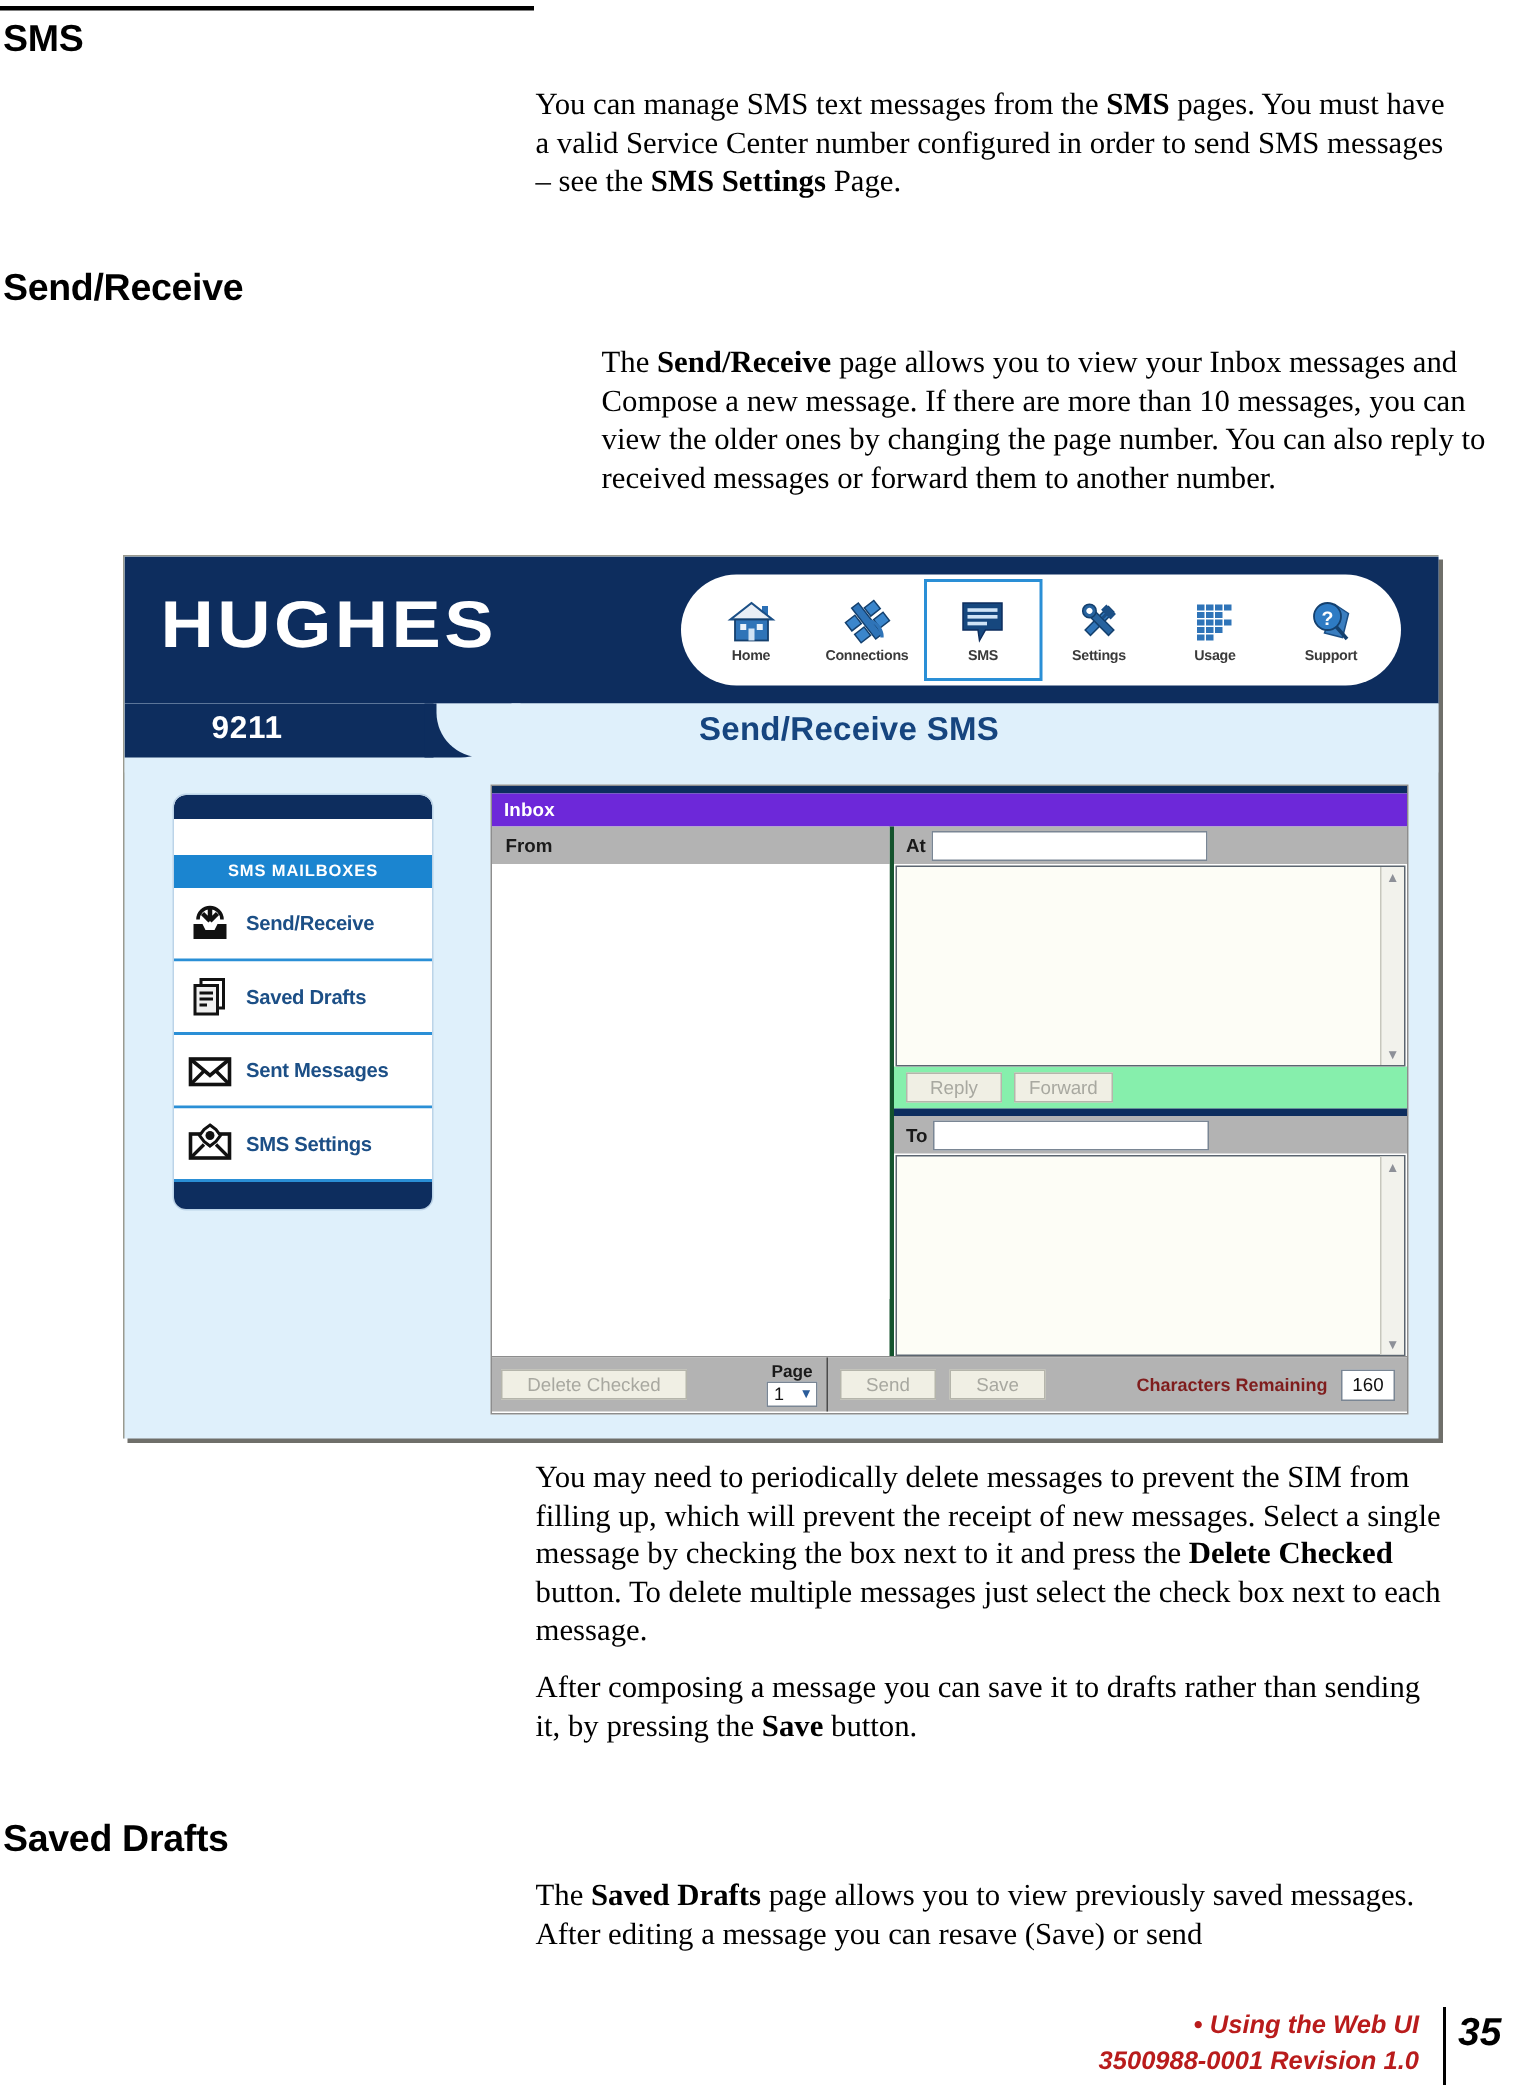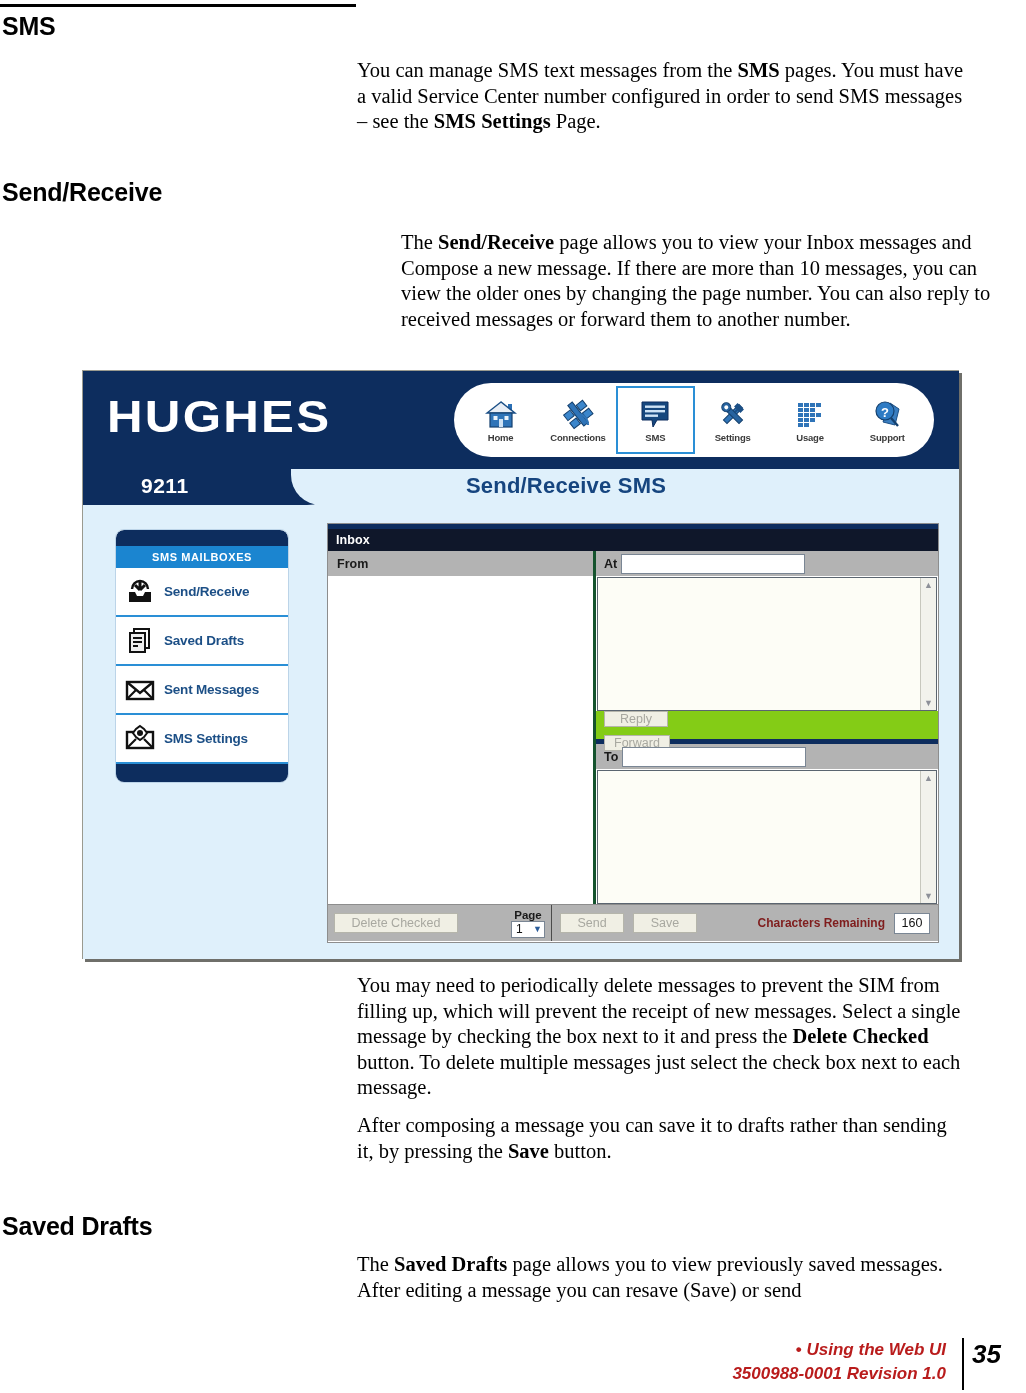--- a/index.html
+++ b/index.html
@@ -99,39 +99,39 @@
 
   
   .mailbox{
     position:absolute;left:32px;top:158px;width:172px;
     border:1px solid #bcd4e8;border-radius:9px;overflow:hidden;
     background:#ffffff;
   }
   .mb-top{height:16px;background:#0d2d5e;border-top-left-radius:8px;border-top-right-radius:8px;}
   .mb-title{
     height:22px;background:#1b85d0;color:#ffffff;font-size:11px;font-weight:bold;
-    display:flex;align-items:center;justify-content:center;letter-spacing:0.6px;
+    display:flex;align-items:center;justify-content:center;letter-spacing:0.6px;margin-top:24px;
   }
   .mb-item{
     height:49px;display:flex;align-items:center;gap:9px;padding-left:9px;
     background:#ffffff;border-bottom:2px solid #2a8fd6;box-sizing:border-box;
   }
   .mb-item:last-of-type{border-bottom:none;}
   .mb-label{font-size:13.5px;color:#1c4f86;font-weight:bold;letter-spacing:-0.2px;}
   .mb-icon{width:30px;height:30px;flex:0 0 30px;}
   .mb-bot{height:18px;background:#0d2d5e;}
 
   
   .content{
     position:absolute;left:244px;top:152px;width:612px;height:420px;
     border:1px solid #8d8d8d;background:#ffffff;box-sizing:border-box;
   }
   .bar-dark{height:5px;background:#0d2d5e;}
   .bar-blue{
-    height:22px;background:#0f172a;color:#ffffff;font-size:12.5px;font-weight:bold;
+    height:22px;background:#6d28d9;color:#ffffff;font-size:12.5px;font-weight:bold;
     display:flex;align-items:center;padding-left:8px;letter-spacing:0.1px;
   }
   .split{display:flex;}
   .col-left{width:268px;border-right:3px solid #14532d;box-sizing:border-box;}
   .col-right{flex:1;}
   .hdr-grey{
     height:25px;background:#b3b3b3;display:flex;align-items:center;
     font-size:12.5px;font-weight:bold;color:#1a1a1a;padding-left:9px;box-sizing:border-box;
   }
   .listarea{height:290px;background:#ffffff;}
@@ -151,22 +151,22 @@
     position:absolute;right:0;top:0;width:15px;height:100%;
     background:#f2f2ec;border-left:1px solid #c7c7bd;
   }
   .scroll .arw{
     position:absolute;left:0;width:15px;height:14px;color:#8d9098;font-size:9px;
     display:flex;align-items:center;justify-content:center;
   }
   .scroll .arw.up{top:0;}
   .scroll .arw.dn{bottom:0;}
   .btnbar{
-    height:28px;background:#84cc16;display:flex;align-items:flex-start;
-    padding-left:8px;gap:8px;box-sizing:border-box;flex-direction:column;
+    height:28px;background:#86efac;display:flex;align-items:center;
+    padding-left:8px;gap:8px;box-sizing:border-box;
   }
   .btn{
     background:#f0efe4;border:1px solid #b5b5ab;height:20px;min-width:64px;
     font-size:12.5px;color:#a8a8a0;font-family:"Liberation Sans",sans-serif;
     display:flex;align-items:center;justify-content:center;padding:0 9px;box-sizing:border-box;
   }
   .btn.wide{min-width:124px;}
   .footbar{
     display:flex;border-top:1px solid #8d8d8d;
   }

